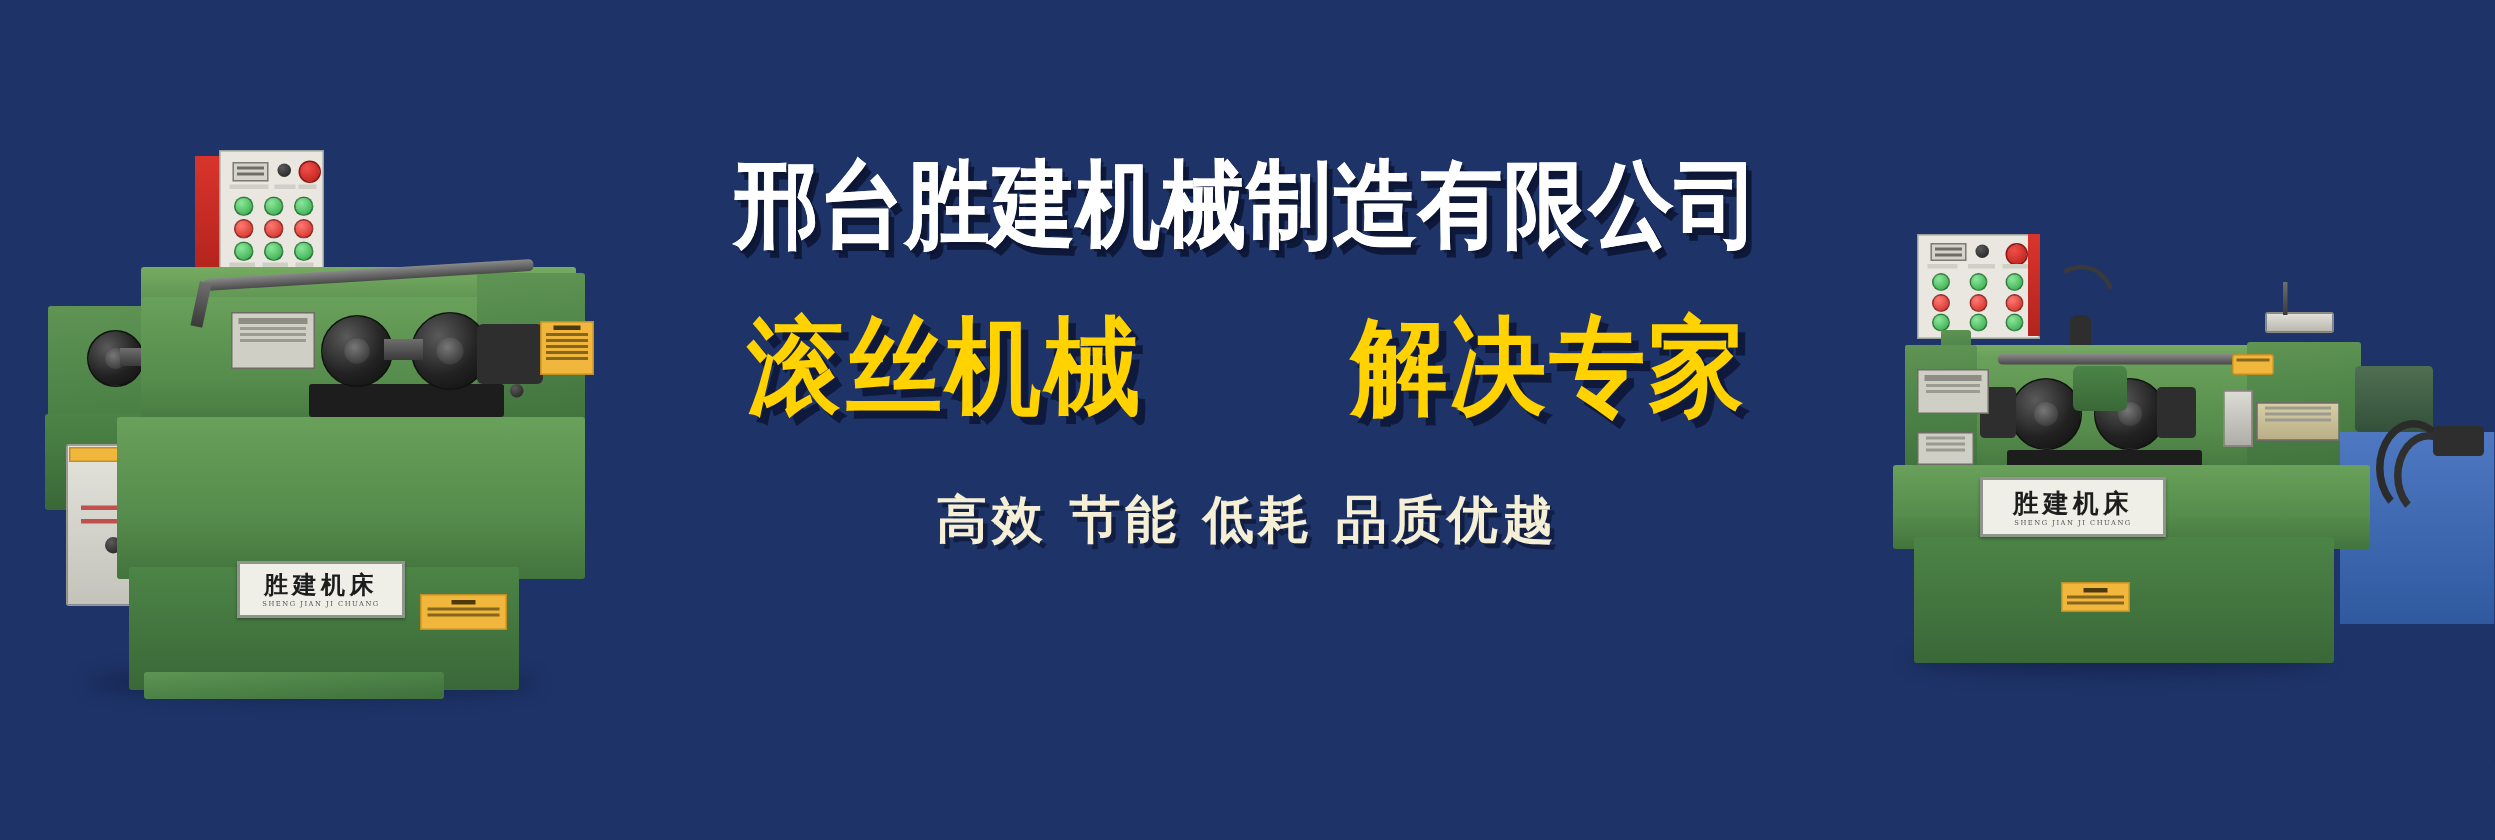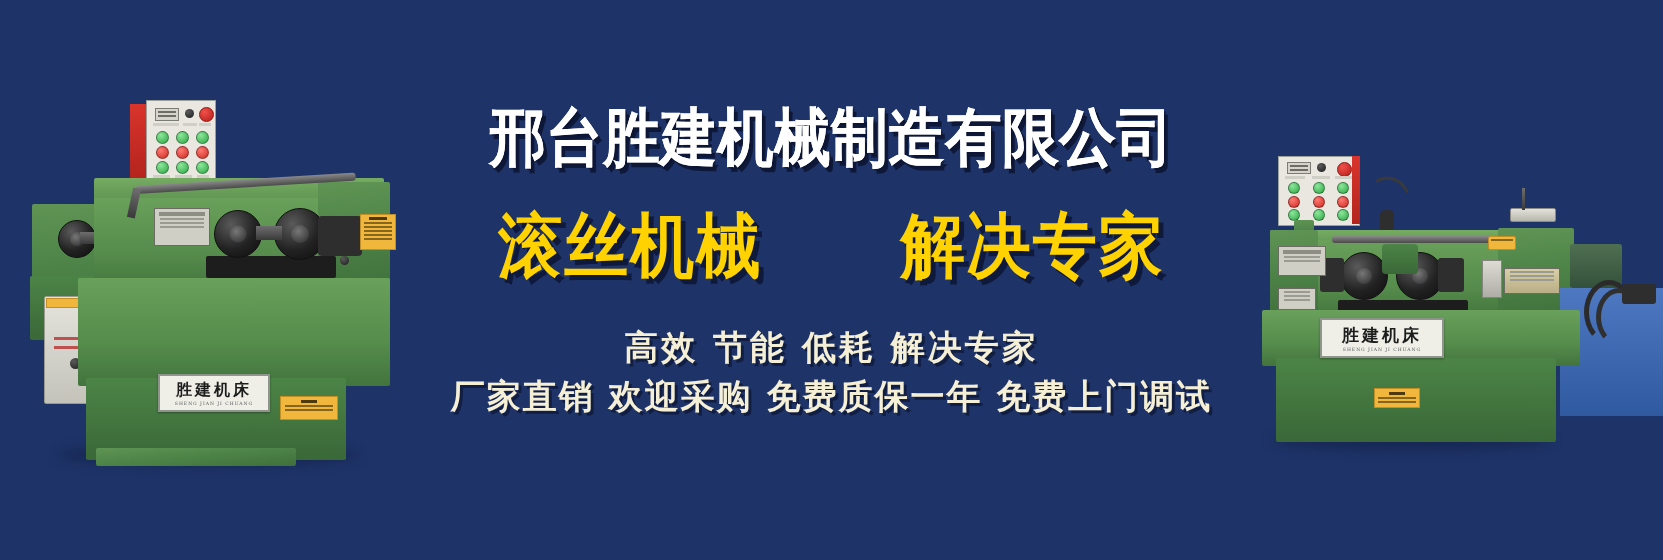--- a/index.html
+++ b/index.html
@@ -312,17 +312,16 @@
 
   <div class="text-col">
     <div class="company-name">邢台胜建机械制造有限公司</div>
 
     <div class="headline">
       <span>滚丝机械</span>
       <span class="gap"></span>
       <span>解决专家</span>
     </div>
 
-    <div class="sub1">高效  节能  低耗  解决专家</div>
-    <div class="sub2">厂家直销  欢迎采购  免费质保一年  免费上门调试</div>
+    <div class="sub1">高效  节能  低耗  品质优越</div>
   </div>
 
 </div>
 
 </body></html>

